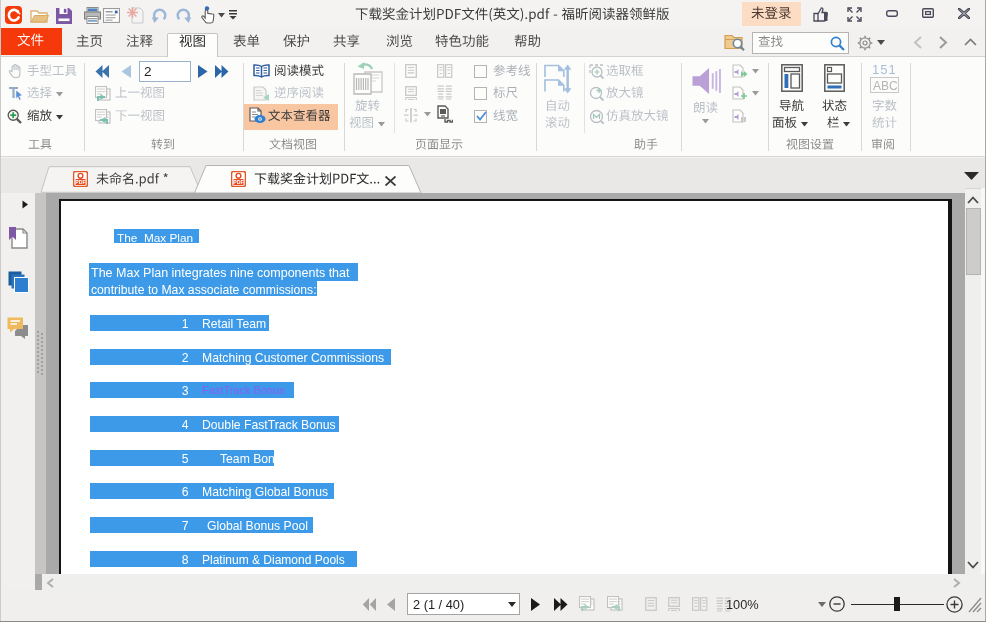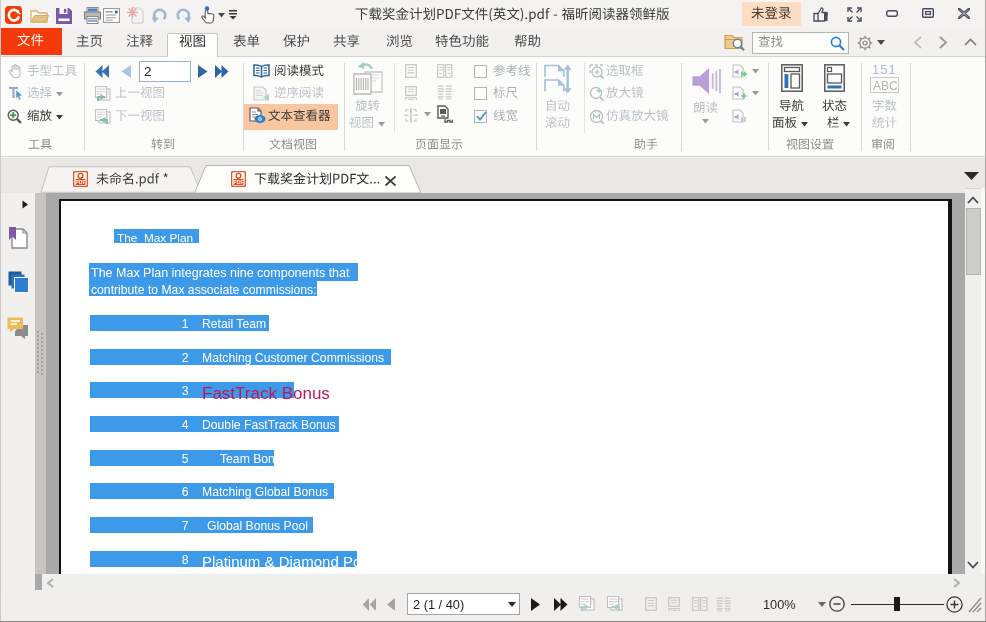--- a/index.html
+++ b/index.html
@@ -901,36 +901,36 @@
 <div class="ab" style="left:91px;top:266px;font-size:12.5px;color:#fff">The Max Plan integrates nine components that</div>
 <div class="ab" style="left:91px;top:282.5px;font-size:12.2px;color:#fff">contribute to Max associate commissions:</div>
 <div class="ab" style="left:90px;top:315px;width:179px;height:16px;background:#3d9ae8"></div>
 <div class="ab" style="left:158px;top:316.5px;width:30.5px;text-align:right;font-size:12.2px;color:#fff">1</div>
 <div class="ab" style="left:202px;top:316.5px;font-size:12.2px;color:#fff">Retail Team</div>
 <div class="ab" style="left:90px;top:349px;width:301px;height:16px;background:#3d9ae8"></div>
 <div class="ab" style="left:158px;top:350.5px;width:30.5px;text-align:right;font-size:12.2px;color:#fff">2</div>
 <div class="ab" style="left:202px;top:350.5px;font-size:12.2px;color:#fff">Matching Customer Commissions</div>
 <div class="ab" style="left:90px;top:382px;width:204px;height:16px;background:#3d9ae8"></div>
 <div class="ab" style="left:158px;top:383.5px;width:30.5px;text-align:right;font-size:12.2px;color:#fff">3</div>
-<div class="ab" style="left:202px;top:383.5px;font-size:17px;color:#be185d">FastTrack Bonus</div>
+<div class="ab" style="left:202px;top:383.5px;font-size:11px;color:#8b5cf6">FastTrack Bonus</div>
 <div class="ab" style="left:90px;top:416px;width:249px;height:16px;background:#3d9ae8"></div>
 <div class="ab" style="left:158px;top:417.5px;width:30.5px;text-align:right;font-size:12.2px;color:#fff">4</div>
 <div class="ab" style="left:202px;top:417.5px;font-size:12.2px;color:#fff">Double FastTrack Bonus</div>
 <div class="ab" style="left:90px;top:450px;width:184px;height:16px;background:#3d9ae8"></div>
 <div class="ab" style="left:158px;top:451.5px;width:30.5px;text-align:right;font-size:12.2px;color:#fff">5</div>
 <div class="ab" style="left:220px;top:451.5px;font-size:12.2px;color:#fff">Team Bonus</div>
 <div class="ab" style="left:90px;top:483px;width:244px;height:16px;background:#3d9ae8"></div>
 <div class="ab" style="left:158px;top:484.5px;width:30.5px;text-align:right;font-size:12.2px;color:#fff">6</div>
 <div class="ab" style="left:202px;top:484.5px;font-size:12.2px;color:#fff">Matching Global Bonus</div>
 <div class="ab" style="left:90px;top:517px;width:223px;height:16px;background:#3d9ae8"></div>
 <div class="ab" style="left:158px;top:518.5px;width:30.5px;text-align:right;font-size:12.2px;color:#fff">7</div>
 <div class="ab" style="left:207px;top:518.5px;font-size:12.2px;color:#fff">Global Bonus Pool</div>
 <div class="ab" style="left:90px;top:551px;width:267px;height:16px;background:#3d9ae8"></div>
 <div class="ab" style="left:158px;top:552.5px;width:30.5px;text-align:right;font-size:12.2px;color:#fff">8</div>
-<div class="ab" style="left:202px;top:552.5px;font-size:15px;color:#fff">Platinum &amp; Diamond Pools</div>
+<div class="ab" style="left:202px;top:552.5px;font-size:12px;color:#fff">Platinum &amp; Diamond Pools</div>
 <div class="ab" style="left:965px;top:188px;width:17px;height:386px;background:#efefee;border-top:1px solid #d5d4d3"></div>
 <svg class="ab" style="left:967px;top:196px" width="12" height="8" viewBox="0 0 12 8" xmlns="http://www.w3.org/2000/svg">
     <path d="M1 7 L6 1.5 L11 7" fill="none" stroke="#4a4a4a" stroke-width="1.8"></path>
   </svg>
 <div class="ab" style="left:966px;top:208px;width:15px;height:67px;background:#cdcccb;border:1px solid #b5b4b3"></div>
 <svg class="ab" style="left:967px;top:561px" width="12" height="8" viewBox="0 0 12 8" xmlns="http://www.w3.org/2000/svg">
     <path d="M1 1 L6 6.5 L11 1" fill="none" stroke="#4a4a4a" stroke-width="1.8"></path>
   </svg>
 <div class="ab" style="left:981px;top:188px;width:5px;height:386px;background:#f8f8f7"></div>
 <div class="ab" style="left:42px;top:574px;width:944px;height:16px;background:#efefee"></div>
@@ -998,21 +998,21 @@
     <rect x="0.6" y="0.7" width="6.2" height="12.6" fill="none" stroke="#c9c8c7" stroke-width="1.2"></rect>
     <rect x="8.6" y="0.7" width="6.2" height="12.6" fill="none" stroke="#c9c8c7" stroke-width="1.2"></rect>
     <path d="M2.2 3.5 H5.6 M2.2 6 H5.6 M10.2 3.5 H13.6 M10.2 6 H13.6 M2.6 9.5 H5.2 M10.6 9.5 H13.2" stroke="#c9c8c7" stroke-width="1"></path>
   </svg>
 <svg class="ab" style="left:716px;top:597px" width="17" height="15" viewBox="0 0 17 15" xmlns="http://www.w3.org/2000/svg">
     <g stroke="#c9c8c7" stroke-width="1.2">
       <path d="M0.6 1.2 H6.8 M0.6 3.8 H6.8 M0.6 6.4 H6.8 M1.2 9.2 H6.2 M0.6 11.8 H6.8 M1.2 14 H6.2"></path>
       <path d="M8.6 1.2 H14.8 M8.6 3.8 H14.8 M8.6 6.4 H14.8 M9.2 9.2 H14.2 M8.6 11.8 H14.8 M9.2 14 H14.2"></path>
     </g>
   </svg>
-<div class="ab" style="left:763px;top:597px;font-size:12.8px;color:#2a2a2a">100%</div>
+<div class="ab" style="left:726px;top:597px;font-size:12.8px;color:#2a2a2a">100%</div>
 <svg class="ab" style="left:818px;top:602px" width="8" height="6" viewBox="0 0 8 6" xmlns="http://www.w3.org/2000/svg">
     <path d="M0 0 H8 L4 5 Z" fill="#6a6a6a"></path>
   </svg>
 <svg class="ab" style="left:829px;top:596px" width="16" height="16" viewBox="0 0 16 16" xmlns="http://www.w3.org/2000/svg">
     <circle cx="8" cy="8" r="7.2" fill="none" stroke="#3a3a3a" stroke-width="1.3"></circle>
     <path d="M4.5 8 H11.5" stroke="#3a3a3a" stroke-width="1.4"></path>
   </svg>
 <div class="ab" style="left:851px;top:603.5px;width:93px;height:1.5px;background:#2a2a2a"></div>
 <div class="ab" style="left:894px;top:597px;width:6px;height:14px;background:#1a1a1a"></div>
 <svg class="ab" style="left:946px;top:596px" width="17" height="17" viewBox="0 0 17 17" xmlns="http://www.w3.org/2000/svg">

